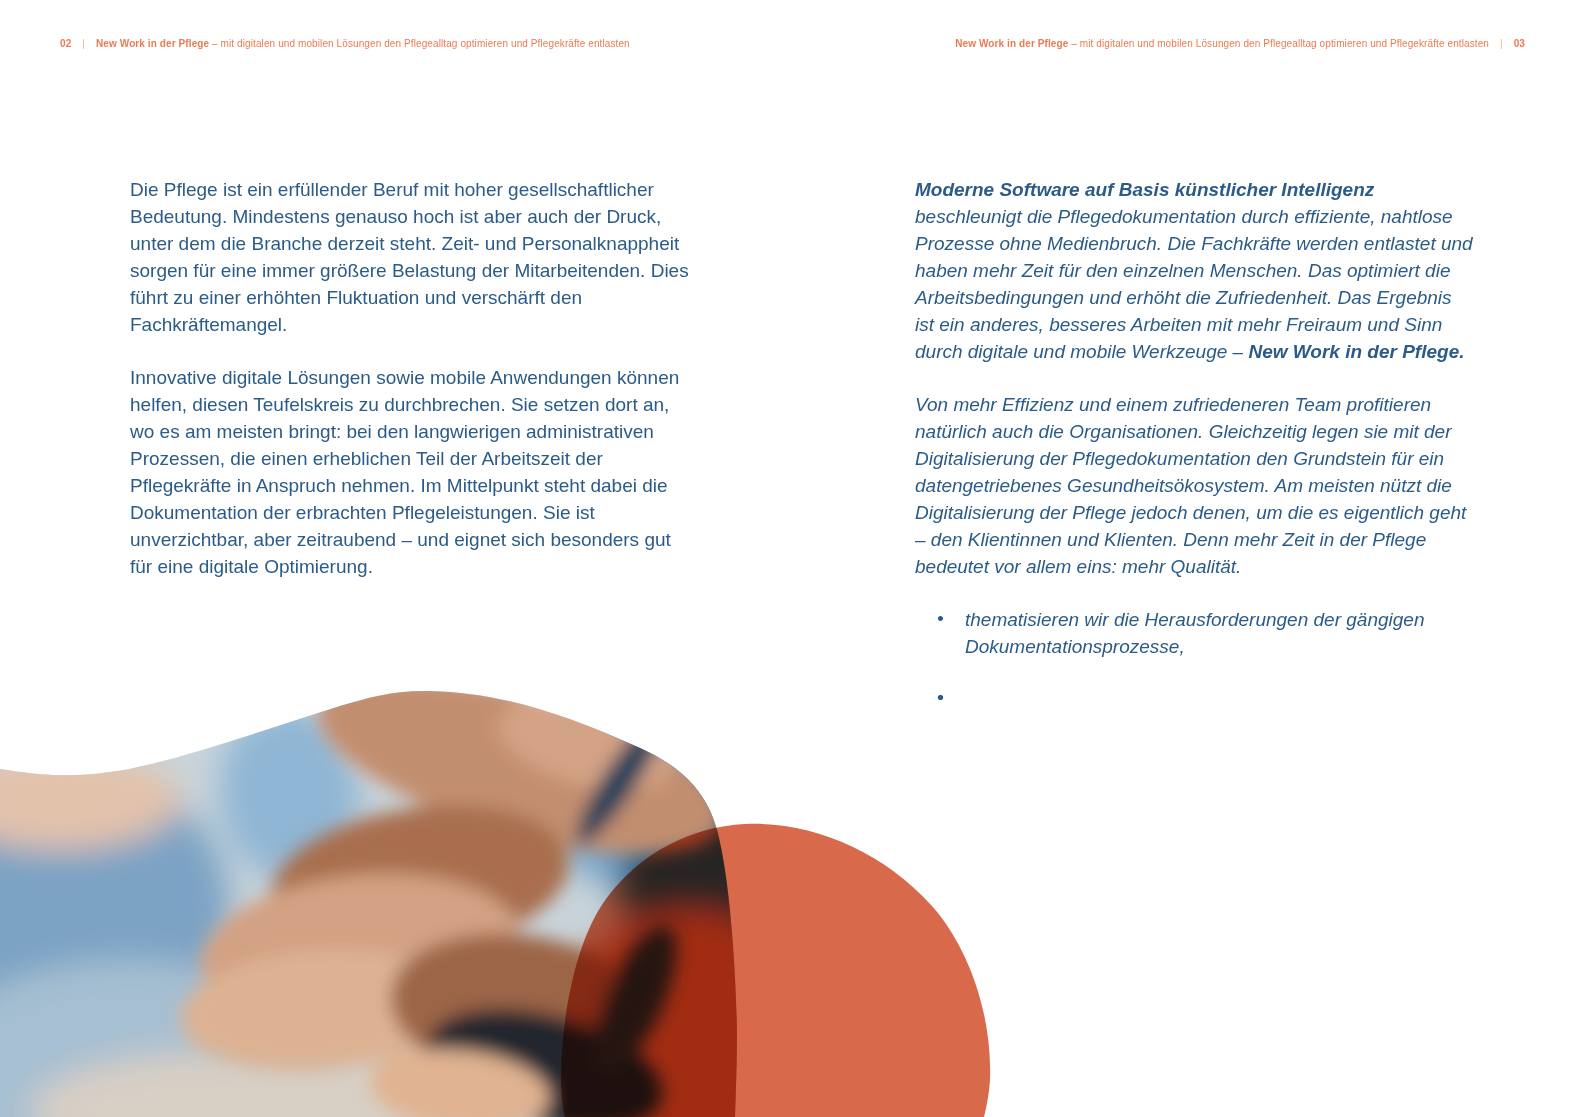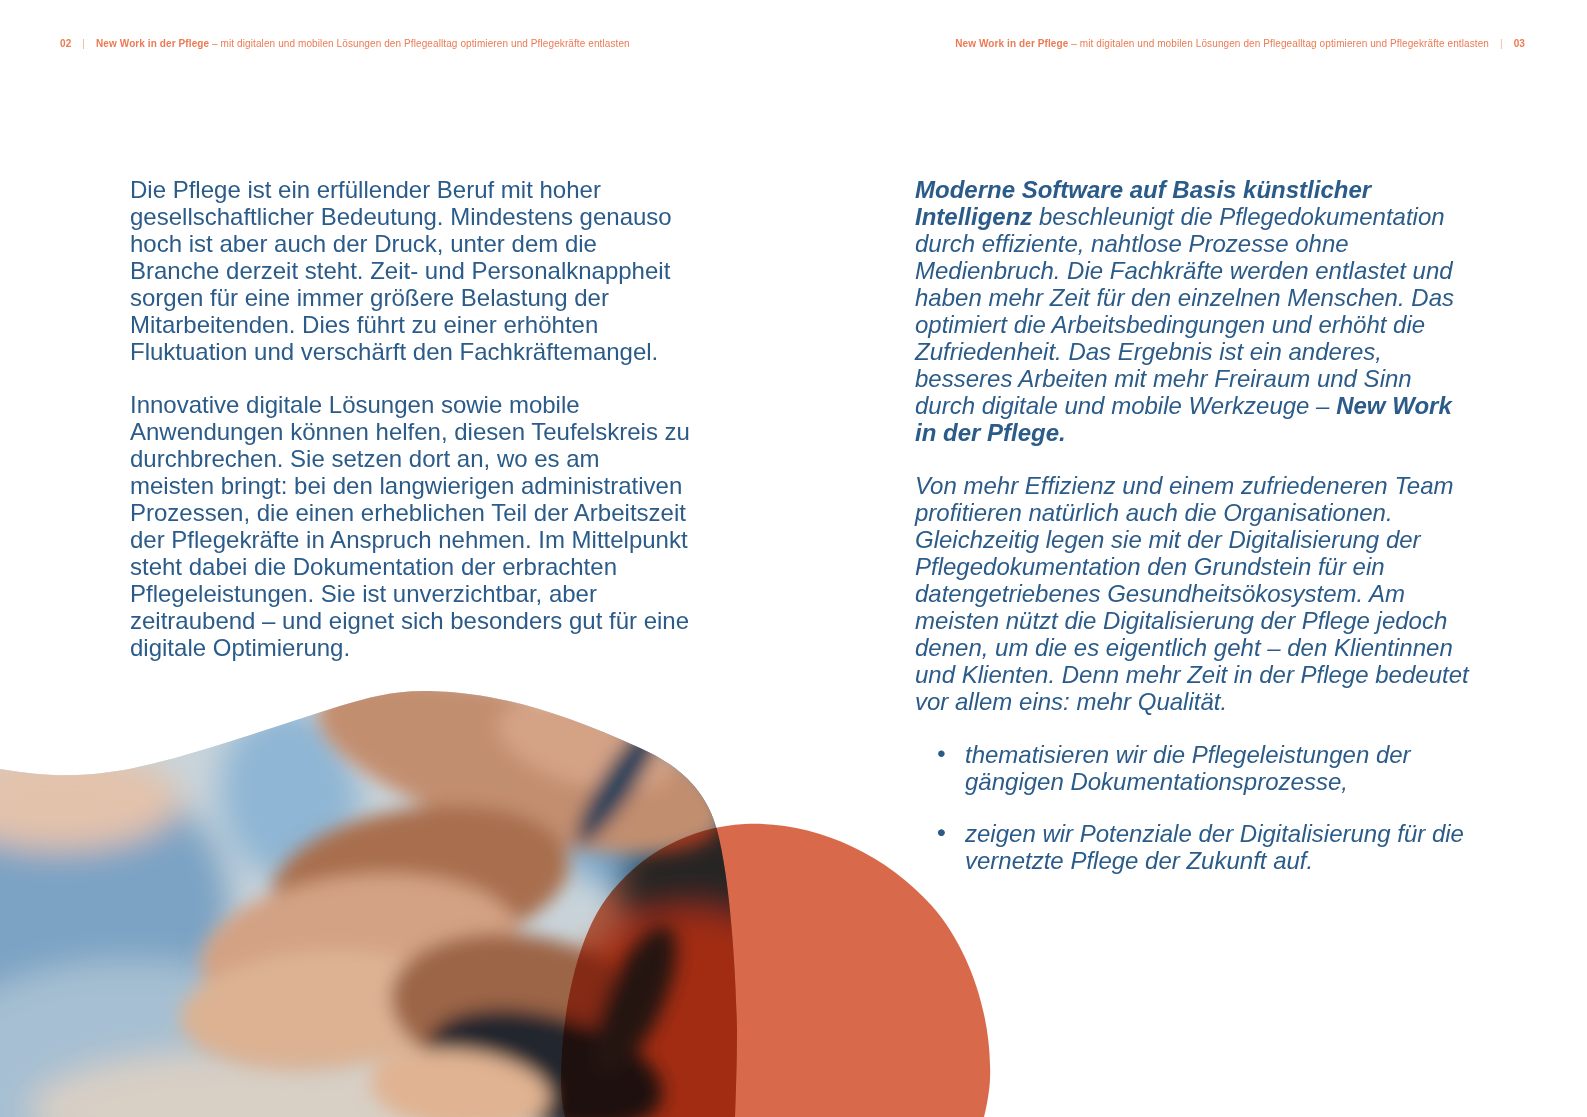--- a/index.html
+++ b/index.html
@@ -18,21 +18,21 @@
     position:absolute;top:38px;z-index:2;white-space:nowrap;
     font-size:10px;color:var(--accent-orange);letter-spacing:.1px;
   }
   .hdr-left{left:60px;}
   .hdr-right{right:62px;text-align:right;}
   .pgnum{font-weight:bold;}
   .sep{margin:0 11px;opacity:.6;}
   .ttl b{font-weight:bold;}
   .col{
     position:absolute;top:176px;width:560px;z-index:2;
-    color:var(--text-blue);font-size:24px;line-height:27px;
+    color:var(--text-blue);font-size:19px;line-height:27px;
   }
   .col-left{left:130px;}
   .col-right{left:915px;font-style:italic;}
   .col p{margin:0 0 26px 0;}
   .col strong{font-weight:bold;}
   ul.bullets{list-style:none;margin:25px 0 0 0;padding:0;}
   ul.bullets li{position:relative;padding-left:50px;margin-bottom:25px;}
   ul.bullets .marker{position:absolute;left:22px;top:-1px;}
   .artwork{
     position:absolute;left:0;top:0;z-index:1;isolation:isolate;display:block;
@@ -52,23 +52,23 @@
 
 <div class="col col-left">
   <p>Die Pflege ist ein erfüllender Beruf mit hoher gesellschaftlicher Bedeutung. Mindestens genauso hoch ist aber auch der Druck, unter dem die Branche derzeit steht. Zeit- und Personalknappheit sorgen für eine immer größere Belastung der Mitarbeitenden. Dies führt zu einer erhöhten Fluktuation und verschärft den Fachkräftemangel.</p>
   <p>Innovative digitale Lösungen sowie mobile Anwendungen können helfen, diesen Teufelskreis zu durchbrechen. Sie setzen dort an, wo es am meisten bringt: bei den langwierigen administrativen Prozessen, die einen erheblichen Teil der Arbeitszeit der Pflegekräfte in Anspruch nehmen. Im Mittelpunkt steht dabei die Dokumentation der erbrachten Pflegeleistungen. Sie ist unverzichtbar, aber zeitraubend – und eignet sich besonders gut für eine digitale Optimierung.</p>
 </div>
 
 <div class="col col-right">
   <p><strong>Moderne Software auf Basis künstlicher Intelligenz</strong><span> beschleunigt die Pflegedokumentation durch effiziente, nahtlose Prozesse ohne Medienbruch. Die Fachkräfte werden entlastet und haben mehr Zeit für den einzelnen Menschen. Das optimiert die Arbeitsbedingungen und erhöht die Zufriedenheit. Das Ergebnis ist ein anderes, besseres Arbeiten mit mehr Freiraum und Sinn durch digitale und mobile Werkzeuge – </span><strong>New Work in der Pflege.</strong></p>
   <p>Von mehr Effizienz und einem zufriedeneren Team profitieren natürlich auch die Organisationen. Gleichzeitig legen sie mit der Digitalisierung der Pflegedokumentation den Grundstein für ein datengetriebenes Gesundheitsökosystem. Am meisten nützt die Digitalisierung der Pflege jedoch denen, um die es eigentlich geht – den Klientinnen und Klienten. Denn mehr Zeit in der Pflege bedeutet vor allem eins: mehr Qualität.</p>
   <ul class="bullets">
-    <li><span class="marker">•</span><span>thematisieren wir die Pflegeleistungen der gängigen Dokumentationsprozesse,</span></li>
+    <li><span class="marker">•</span><span>thematisieren wir die Herausforderungen der gängigen Dokumentationsprozesse,</span></li>
     <li><span class="marker">•</span></li>
-    <li><span class="marker">•</span><span>zeigen wir Potenziale der Digitalisierung für die vernetzte Pflege der Zukunft auf.</span></li>
+    <li><span class="marker">•</span></li>
   </ul>
 </div>
 
 <svg class="artwork" width="1587" height="1117" viewBox="0 0 1587 1117" aria-hidden="true">
   <defs>
     <clipPath id="photoClip">
       <path d="M0,769 C35,775 70,778 110,772 C160,766 250,735 340,706 C370,697 395,690 430,691 C500,693 560,712 640,748 C680,766 706,790 717,830 C731,882 736,980 737,1030 C737,1060 736,1090 735,1117 L0,1117 Z"></path>
     </clipPath>
     <filter id="blurBig" x="-40%" y="-40%" width="180%" height="180%">
         <feGaussianBlur stdDeviation="16"></feGaussianBlur>

